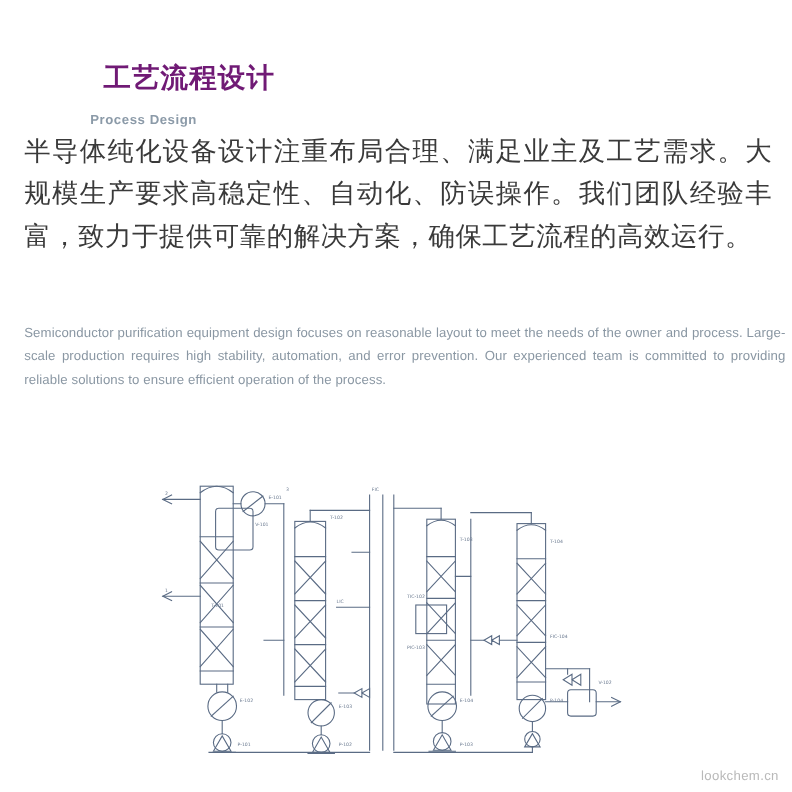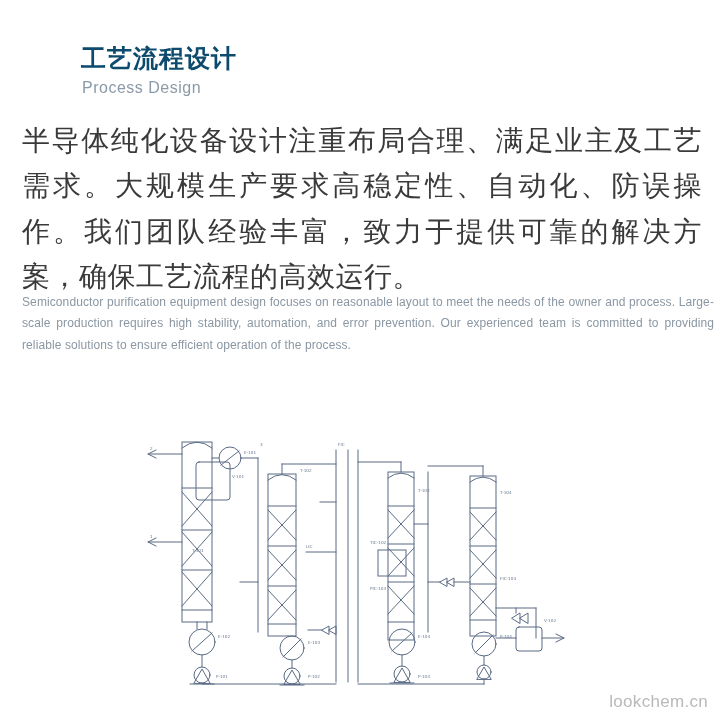--- a/index.html
+++ b/index.html
@@ -21,38 +21,38 @@
     box-sizing: border-box;
   }
   .header-block {
     position: absolute;
     left: 78px;
     top: 40px;
   }
   .title-cn {
     font-size: 25px;
     font-weight: bold;
-    color: #0c4a6e;
+    color: #701a75;
     letter-spacing: 1px;
     line-height: 1.2;
-    margin: 3px;
+    margin: 16px;
   }
   .title-en {
-    font-size: 16px;
+    font-size: 12px;
     color: #8b9aa8;
     letter-spacing: 0.5px;
     margin: 6px 0 0 4px;
-    font-weight: normal;
+    font-weight: bold;
   }
   .body-cn {
     position: absolute;
     left: 22px;
     top: 118px;
     width: 680px;
-    font-size: 28px;
+    font-size: 24px;
     line-height: 1.62;
     color: #3a3a3a;
     text-align: justify;
     text-justify: inter-ideograph;
     letter-spacing: 0.5px;
     font-family: "DejaVu Sans", sans-serif;
   }
   .body-en {
     position: absolute;
     left: 22px;
@@ -71,21 +71,21 @@
     width: 450px;
     height: 260px;
   }
   .diagram-wrap svg {
     display: block;
   }
   .watermark {
     position: absolute;
     right: 12px;
     bottom: 8px;
-    font-size: 17px;
+    font-size: 12px;
     color: #b9b9b9;
     letter-spacing: 0.3px;
   }
 </style>
 </head>
 <body>
 
 <div class="page">
 
   <div class="header-block">

